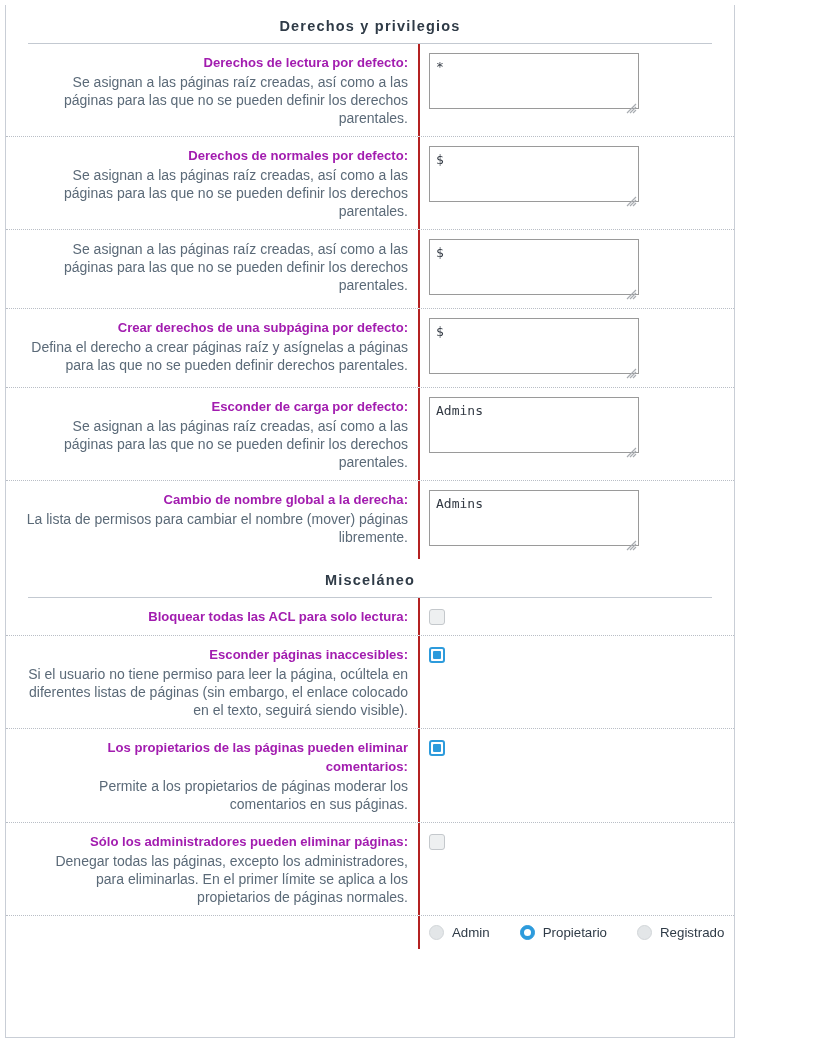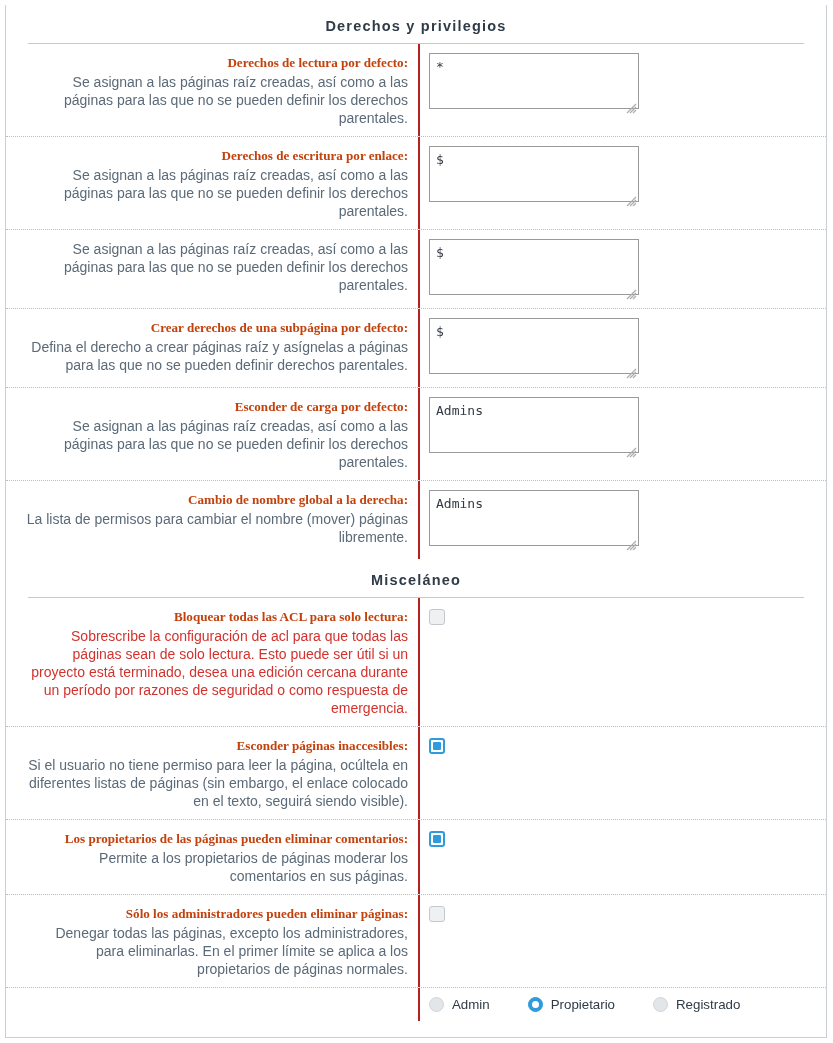--- a/index.html
+++ b/index.html
@@ -8,21 +8,21 @@
     width: 833px; height: 1043px;
     background: #ffffff;
     font-family: "Liberation Sans", sans-serif;
   }
   .page {
     width: 833px; height: 1043px;
     padding: 5px 5px 5px 5px;
     background: #ffffff;
   }
   .frame {
-    width: 822px;
+    width: 730px;
     height: 1033px;
     border: 1px solid #c9ced6;
     border-top: none;
     background: #ffffff;
     overflow: hidden;
     position: relative;
   }
   .section-title {
     text-align: center;
     font-size: 14.5px;
@@ -47,24 +47,23 @@
   .row-label {
     width: 414px;
     min-width: 414px;
     text-align: right;
     padding: 9px 10px 9px 20px;
     border-right: 2px solid #b42121;
   }
   .lbl-title {
     font-size: 13.1px;
     font-weight: bold;
-    color: #c2410c;
+    color: #a21caf;
     line-height: 19px;
     display: block;
-    font-family: Liberation Serif, serif;
   }
   .lbl-desc {
     font-size: 14px;
     color: #5b6a78;
     line-height: 18px;
     display: block;
     margin-top: 1px;
   }
   .lbl-desc.warn { color: #d2322d; }
   .row-field {
@@ -113,21 +112,21 @@
   }
   .cbx.checked::after {
     content: "";
     position: absolute;
     left: 2px; top: 2px; right: 2px; bottom: 2px;
     background: #2d9bdc;
     border-radius: 1px;
   }
 
   
-  .radio-group { display: flex; align-items: center; gap: 16px; }
+  .radio-group { display: flex; align-items: center; gap: 8px; }
   .radio-item { display: flex; align-items: center; margin-right: 22px; }
   .rdo {
     width: 15px; height: 15px;
     border-radius: 50%;
     background: #e3e6e8;
     border: 1px solid #d2d6d9;
     display: inline-block;
     margin-right: 8px;
   }
   .rdo.checked {
@@ -164,21 +163,21 @@
                 <span class="lbl-desc">Se asignan a las páginas raíz creadas, así como a las páginas para las que no se pueden definir los derechos parentales.</span>
               </div>
               <div class="row-field">
                 <span class="ta-wrap"><textarea class="ta" style="">*</textarea><span class="ta-grip"><svg width="11" height="11" viewBox="0 0 11 11">
                       <path d="M10 1 L1 10 M10 4 L4 10 M10 7 L7 10" stroke="#a8acb1" stroke-width="1.2" fill="none"></path>
                     </svg></span></span>
               </div>
             </div>
             <div class="row">
               <div class="row-label">
-                <span class="lbl-title">Derechos de escritura por enlace:</span>
+                <span class="lbl-title">Derechos de normales por defecto:</span>
                 <span class="lbl-desc">Se asignan a las páginas raíz creadas, así como a las páginas para las que no se pueden definir los derechos parentales.</span>
               </div>
               <div class="row-field">
                 <span class="ta-wrap"><textarea class="ta" style="">$</textarea><span class="ta-grip"><svg width="11" height="11" viewBox="0 0 11 11">
                       <path d="M10 1 L1 10 M10 4 L4 10 M10 7 L7 10" stroke="#a8acb1" stroke-width="1.2" fill="none"></path>
                     </svg></span></span>
               </div>
             </div>
             <div class="row">
               <div class="row-label">
@@ -225,22 +224,20 @@
             </div>
           </div>
         </div>
         <div class="section">
           <div class="section-title">Misceláneo</div>
           <div class="section-rule"></div>
           <div class="rows">
             <div class="row">
               <div class="row-label">
                 <span class="lbl-title">Bloquear todas las ACL para solo lectura:</span>
-                <span class="lbl-desc warn">Sobrescribe la configuración de acl para que todas las páginas sean de solo lectura.
-Esto puede ser útil si un proyecto está terminado, desea una edición cercana durante un período por razones de seguridad o como respuesta de emergencia.</span>
               </div>
               <div class="row-field">
                 <span class="cbx"></span>
               </div>
             </div>
             <div class="row">
               <div class="row-label">
                 <span class="lbl-title">Esconder páginas inaccesibles:</span>
                 <span class="lbl-desc">Si el usuario no tiene permiso para leer la página, ocúltela en diferentes listas de páginas (sin embargo, el enlace colocado en el texto, seguirá siendo visible).</span>
               </div>

